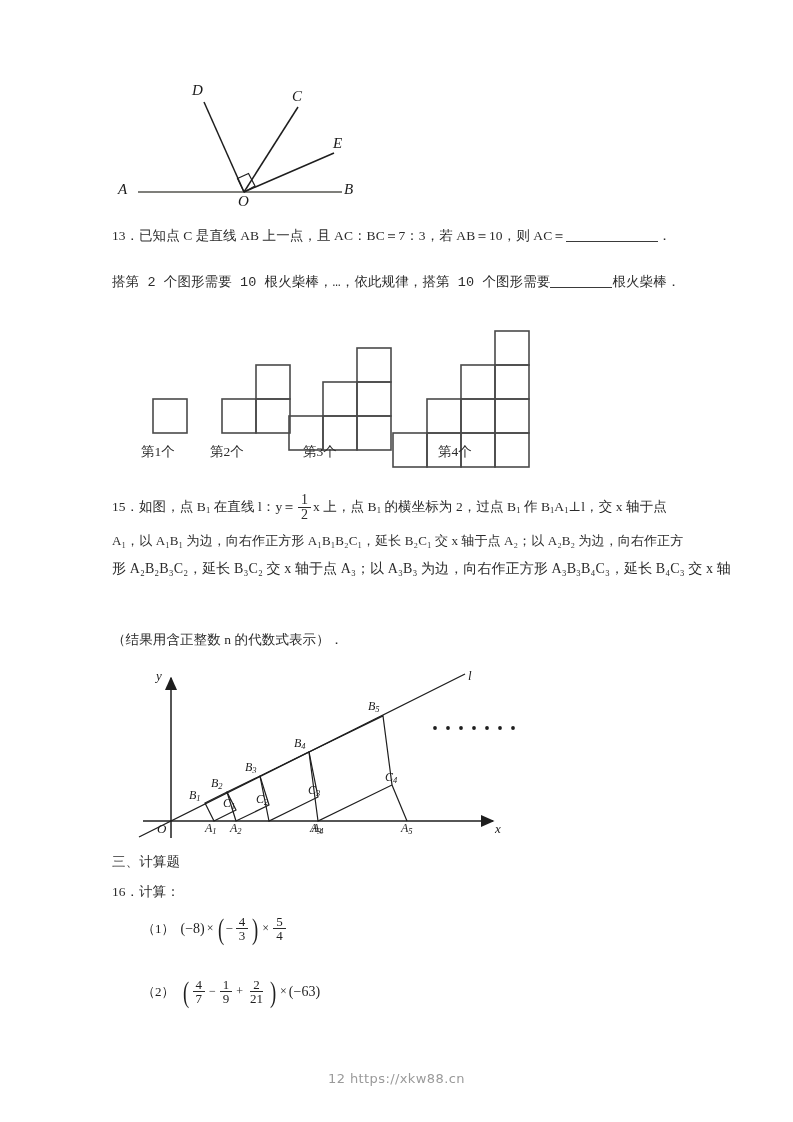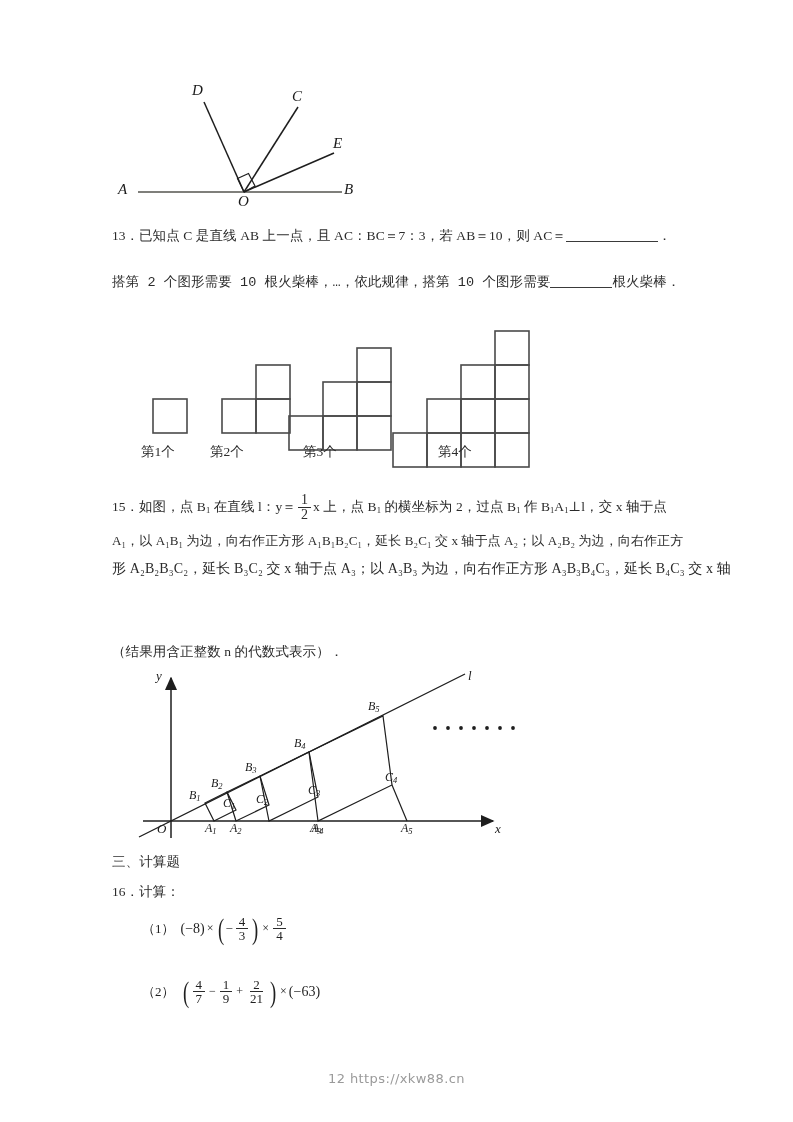--- a/index.html
+++ b/index.html
@@ -202,21 +202,21 @@
         <span class="num">1</span>
         <span class="den">2</span>
       </span><span>x 上，点 B</span><sub>1</sub><span> 的横坐标为 2，过点 B</span><sub>1</sub><span> 作 B</span><sub>1</sub><span>A</span><sub>1</sub><span>⊥l，交 x 轴于点</span>
   </div>
 
   <div class="qline" style="left:112px; top:531px; font-size:13px;">A₁，以 A₁B₁ 为边，向右作正方形 A₁B₁B₂C₁，延长 B₂C₁ 交 x 轴于点 A₂；以 A₂B₂ 为边，向右作正方</div>
 
   <div class="qline" style="left:112px; top:559px; font-size:14px;">形 A₂B₂B₃C₂，延长 B₃C₂ 交 x 轴于点 A₃；以 A₃B₃ 为边，向右作正方形 A₃B₃B₄C₃，延长 B₄C₃ 交 x 轴</div>
 
 
-  <div class="qline" style="left:112px; top:630px;margin-top:12px;">（结果用含正整数 n 的代数式表示）．</div>
+  <div class="qline" style="left:112px; top:630px;">（结果用含正整数 n 的代数式表示）．</div>
 
   <div class="diagram" style="left:135px; top:666px; width:400px; height:180px;">
     <svg width="400" height="180" viewBox="0 0 400 180">
       <defs>
         <marker id="ah" markerWidth="9" markerHeight="8" refX="8" refY="4" orient="auto">
           <polygon points="0,0 9,4 0,8" fill="#1e1e1e"></polygon>
         </marker>
       </defs>
 
       <line x1="8" y1="155" x2="358" y2="155" stroke="#1e1e1e" stroke-width="1.5" marker-end="url(#ah)"></line>

